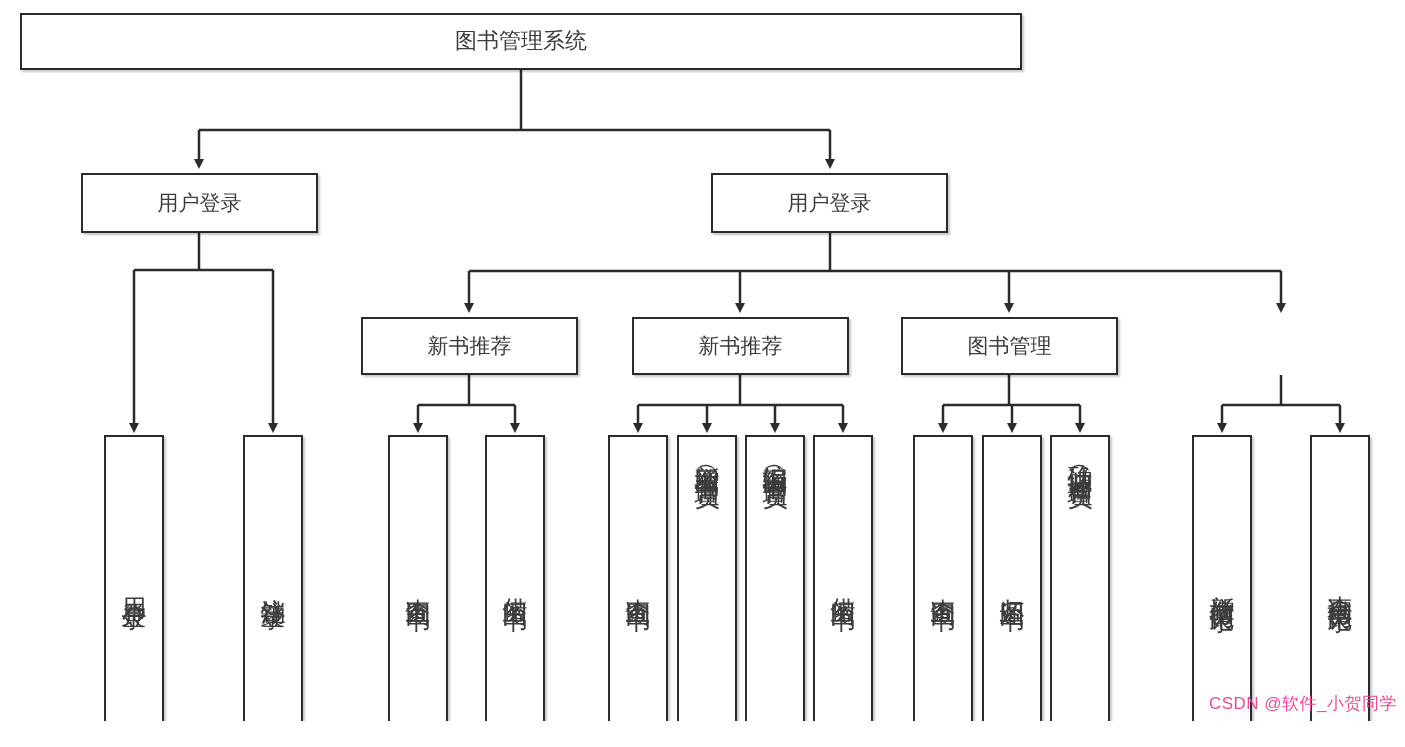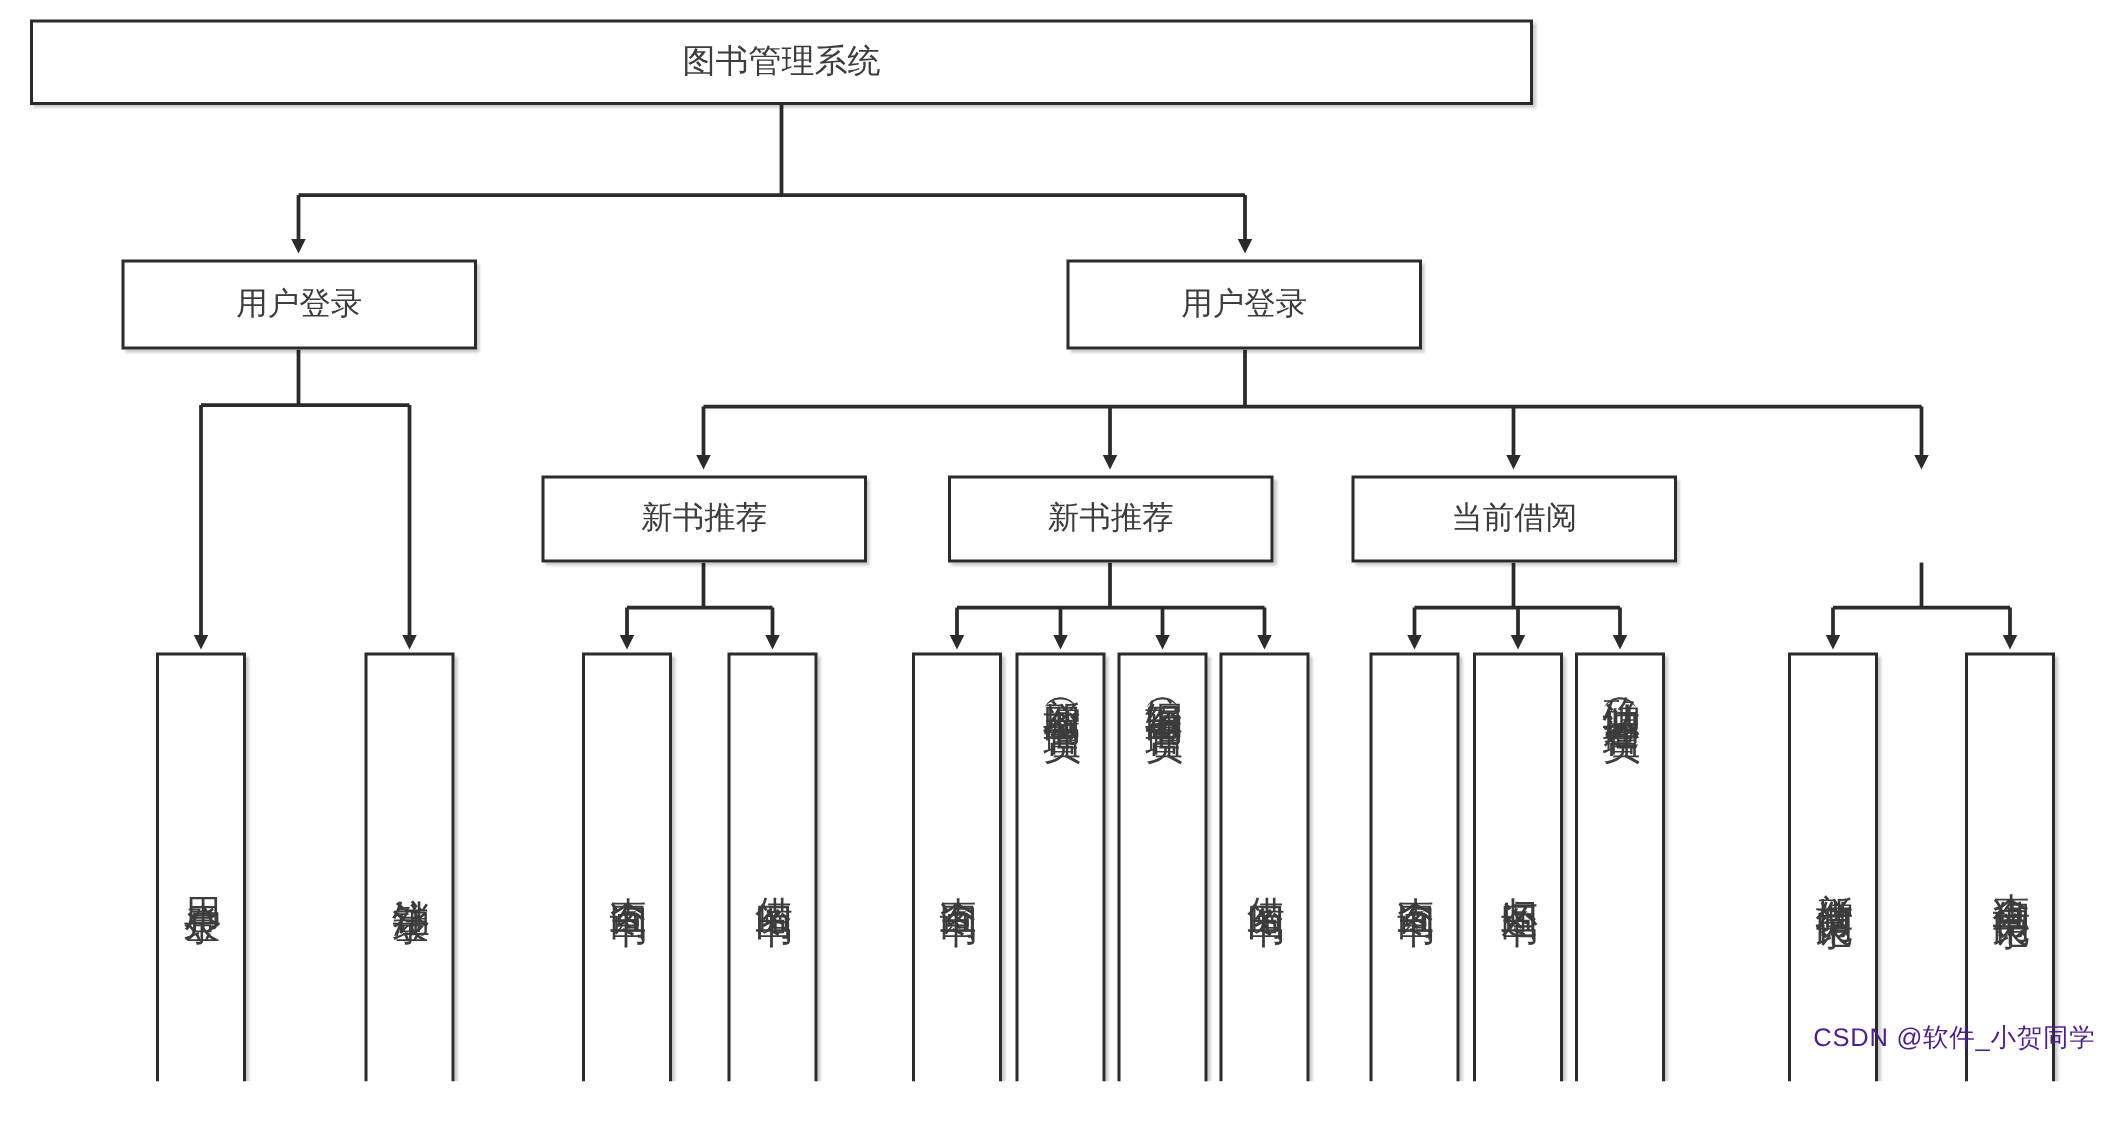--- a/index.html
+++ b/index.html
@@ -60,23 +60,23 @@
     line-height: 1;
     white-space: nowrap;
   }
   .node.vertical.centered {
     align-items: center;
     padding-top: 0;
   }
   .watermark {
     position: absolute;
     right: 8px;
-    bottom: 18px;
+    bottom: 6px;
     font-size: 17px;
-    color: #4c1d95;
+    color: #ec4899;
     letter-spacing: 0.5px;
     z-index: 3;
     white-space: nowrap;
   }
 </style>
 </head>
 <body>
 
 <div id="canvas">
 
@@ -141,21 +141,21 @@
     <span class="label">用户登录</span>
   </div>
 
   <div class="node horizontal" style="left:361px; top:317px; width:217px; height:58px;">
     <span class="label">新书推荐</span>
   </div>
   <div class="node horizontal" style="left:632px; top:317px; width:217px; height:58px;">
     <span class="label">新书推荐</span>
   </div>
   <div class="node horizontal" style="left:901px; top:317px; width:217px; height:58px;">
-    <span class="label">当前借阅</span>
+    <span class="label">图书管理</span>
   </div>
 
   <div class="node vertical centered" style="left:104px; top:435px; width:60px; height:298px;">
     <span class="label">用户登录</span>
   </div>
   <div class="node vertical centered" style="left:243px; top:435px; width:60px; height:298px;">
     <span class="label">注销登录</span>
   </div>
 
   <div class="node vertical centered" style="left:388px; top:435px; width:60px; height:298px;">

